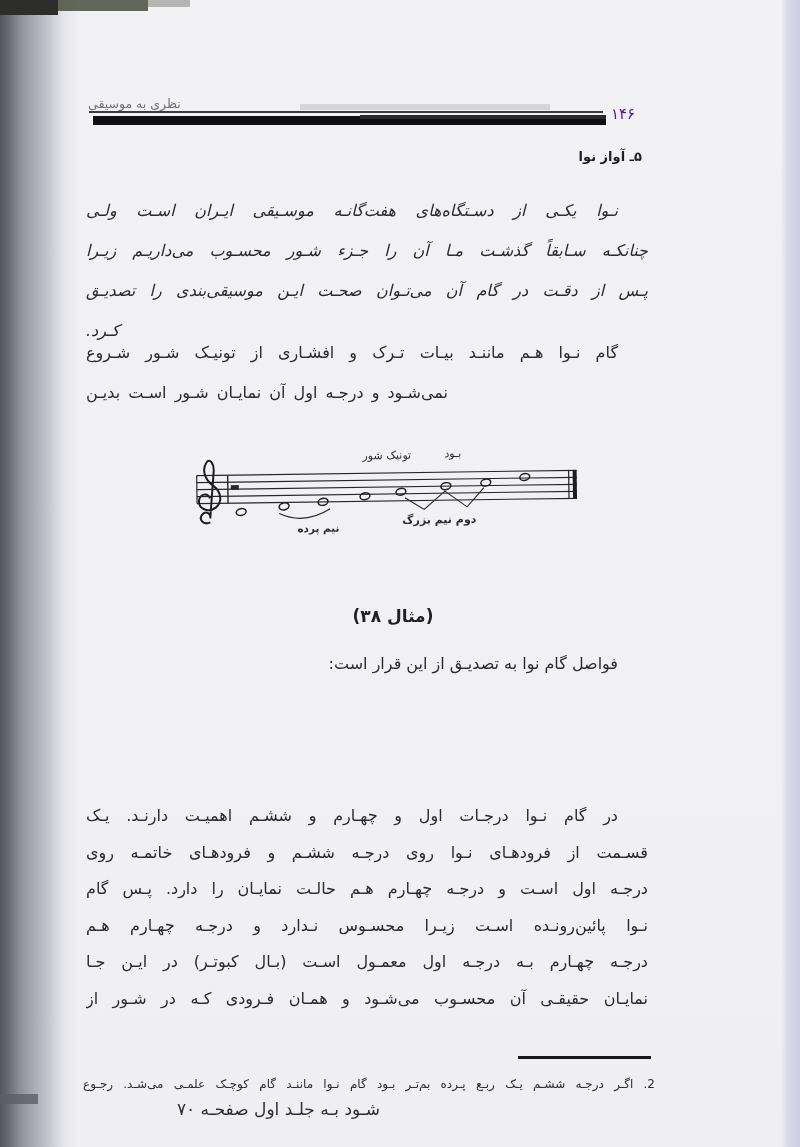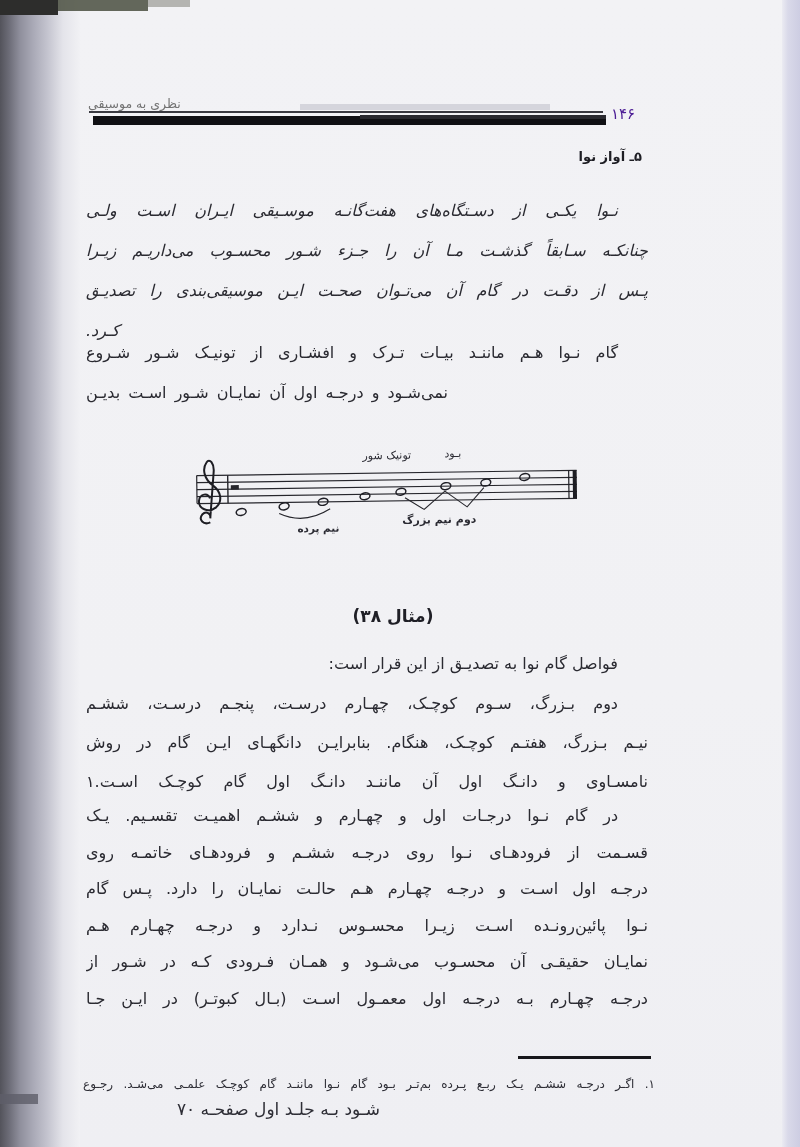--- a/index.html
+++ b/index.html
@@ -138,34 +138,29 @@
     <div class="mlabel lab-halfstep">نیم پرده</div>
     <div class="mlabel lab-second">دوم نیم بزرگ</div>
   </div>
 
   <div class="caption">(مثال ۳۸)</div>
 
   <div class="textcol pA">
     <div class="line right first">فواصل گام نوا به تصدیـق از این قرار است:</div>
   </div>
 
-  <div class="textcol pB">
-    <div class="line first">دوم بـزرگ، سـوم کوچـک، چهـارم درسـت، پنجـم درسـت، ششـم</div>
-    <div class="line">نیـم بـزرگ، هفتـم کوچـک، هنگام. بنابرایـن دانگهـای ایـن گام در روش</div>
-    <div class="line">نامسـاوی و دانـگ اول آن ماننـد دانـگ اول گام کوچـک اسـت.۱</div>
-  </div>
 
   <div class="textcol p4">
-    <div class="line first">در گام نـوا درجـات اول و چهـارم و ششـم اهمیـت تقسـیم. یـک</div>
+    <div class="line first">در گام نـوا درجـات اول و چهـارم و ششـم اهمیـت دارنـد. یـک</div>
     <div class="line">قسـمت از فرودهـای نـوا روی درجـه ششـم و فرودهـای خاتمـه روی</div>
     <div class="line">درجـه اول اسـت و درجـه چهـارم هـم حالـت نمایـان را دارد. پـس گام</div>
     <div class="line">نـوا پائین‌رونـده اسـت زیـرا محسـوس نـدارد و درجـه چهـارم هـم</div>
+    <div class="line">درجـه چهـارم بـه درجـه اول معمـول اسـت (بـال کبوتـر) در ایـن جـا</div>
     <div class="line">نمایـان حقیقـی آن محسـوب می‌شـود و همـان فـرودی کـه در شـور از</div>
-    <div class="line">درجـه چهـارم بـه درجـه اول معمـول اسـت (بـال کبوتـر) در ایـن جـا</div>
   </div>
 
   <div class="fn-rule"></div>
   <div class="footnote">
-    <div class="line">۱. اگـر درجـه ششـم یـک ربـع پـرده بم‌تـر بـود گام نـوا ماننـد گام کوچـک علمـی می‌شـد. رجـوع</div>
+    <div class="line">2. اگـر درجـه ششـم یـک ربـع پـرده بم‌تـر بـود گام نـوا ماننـد گام کوچـک علمـی می‌شـد. رجـوع</div>
   </div>
   <div class="fn2">شـود بـه جلـد اول صفحـه ۷۰</div>
 
 </div>
 
 </body></html>

